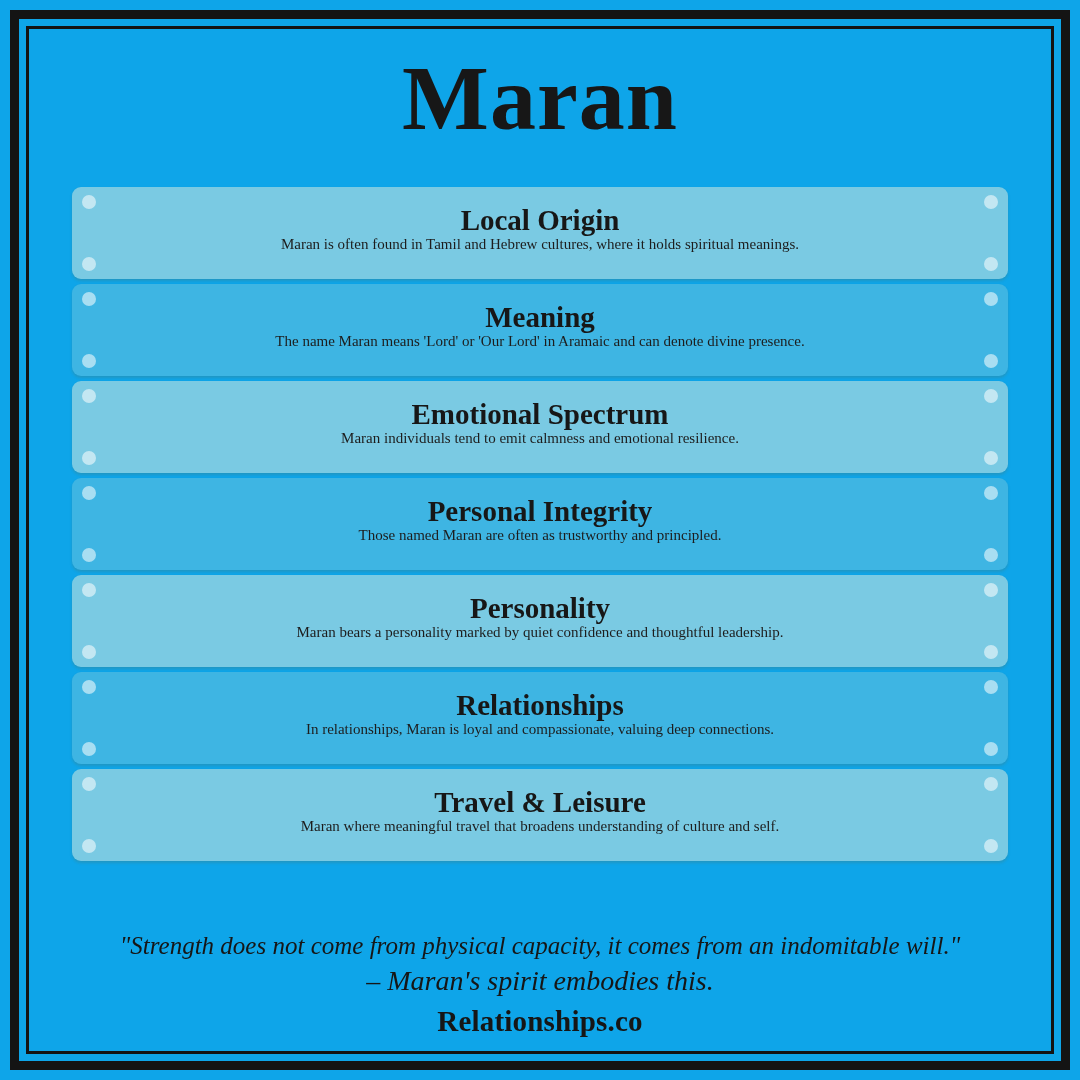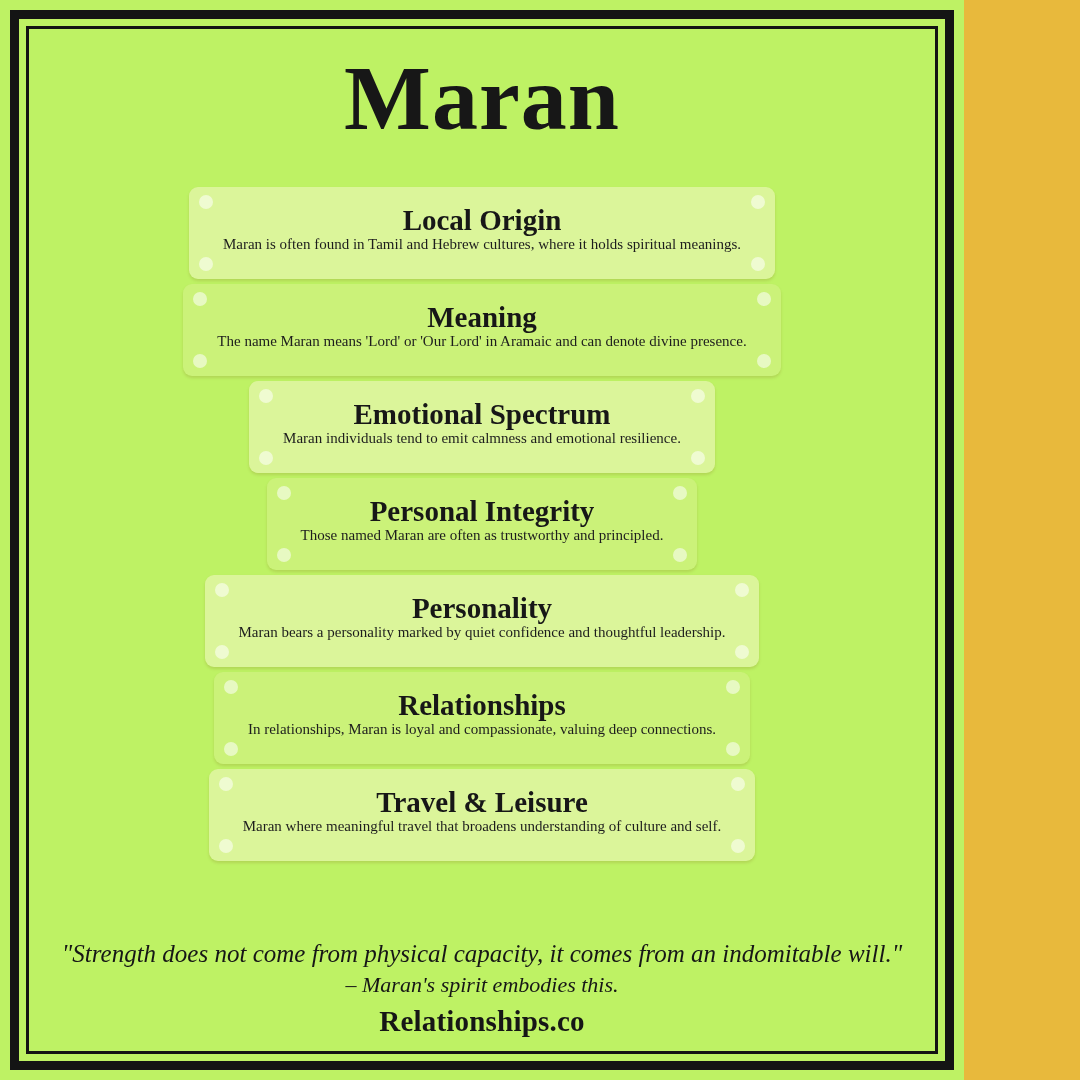--- a/index.html
+++ b/index.html
@@ -8,24 +8,24 @@
   }
   body {
     width: 1080px;
     height: 1080px;
     background: #e8b93c;
     font-family: "Liberation Serif", serif;
     overflow: hidden;
   }
   .poster {
     position: relative;
-    width: 964px;
+    width: 1080px;
     height: 1080px;
     box-sizing: border-box;
-    background: #bef264;
+    background: #0ea5e9;
     padding: 10px;
   }
   .frame-outer {
     position: absolute;
     left: 10px;
     top: 10px;
     right: 10px;
     bottom: 10px;
     border: 9px solid #141414;
     box-sizing: border-box;
@@ -58,21 +58,20 @@
     line-height: 1.05;
     margin-top: 16px;
     margin-bottom: 10px;
   }
   .cards {
     margin-top: 22px;
     display: flex;
     flex-direction: column;
     gap: 5px;
     padding: 8px 34px;
-    align-items: center;
   }
   .card {
     position: relative;
     border-radius: 9px;
     padding: 8px 28px 14px 28px;
     box-sizing: border-box;
     min-height: 92px;
     display: flex;
     flex-direction: column;
     justify-content: center;
@@ -114,21 +113,21 @@
     text-align: center;
   }
   .quote {
     font-style: italic;
     font-size: 25px;
     color: #161616;
     line-height: 1.2;
   }
   .quote-attr {
     font-style: italic;
-    font-size: 22px;
+    font-size: 28px;
     color: #161616;
     line-height: 1.25;
     margin-top: 2px;
   }
   .site {
     font-size: 29px;
     font-weight: bold;
     color: #161616;
     margin-top: 7px;
     letter-spacing: 0.2px;

